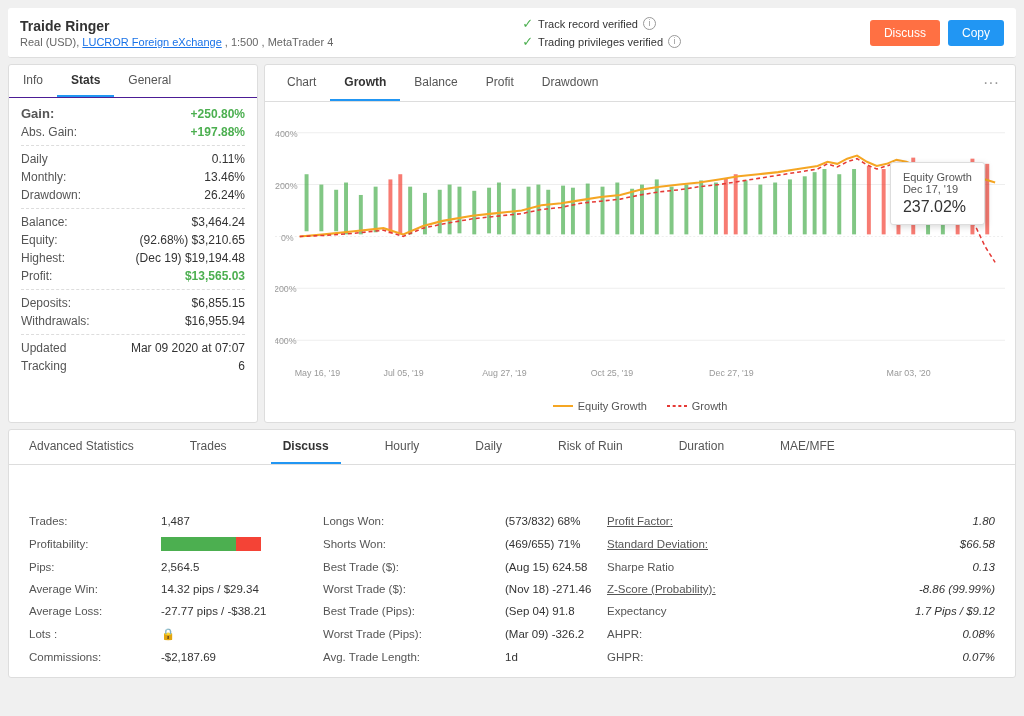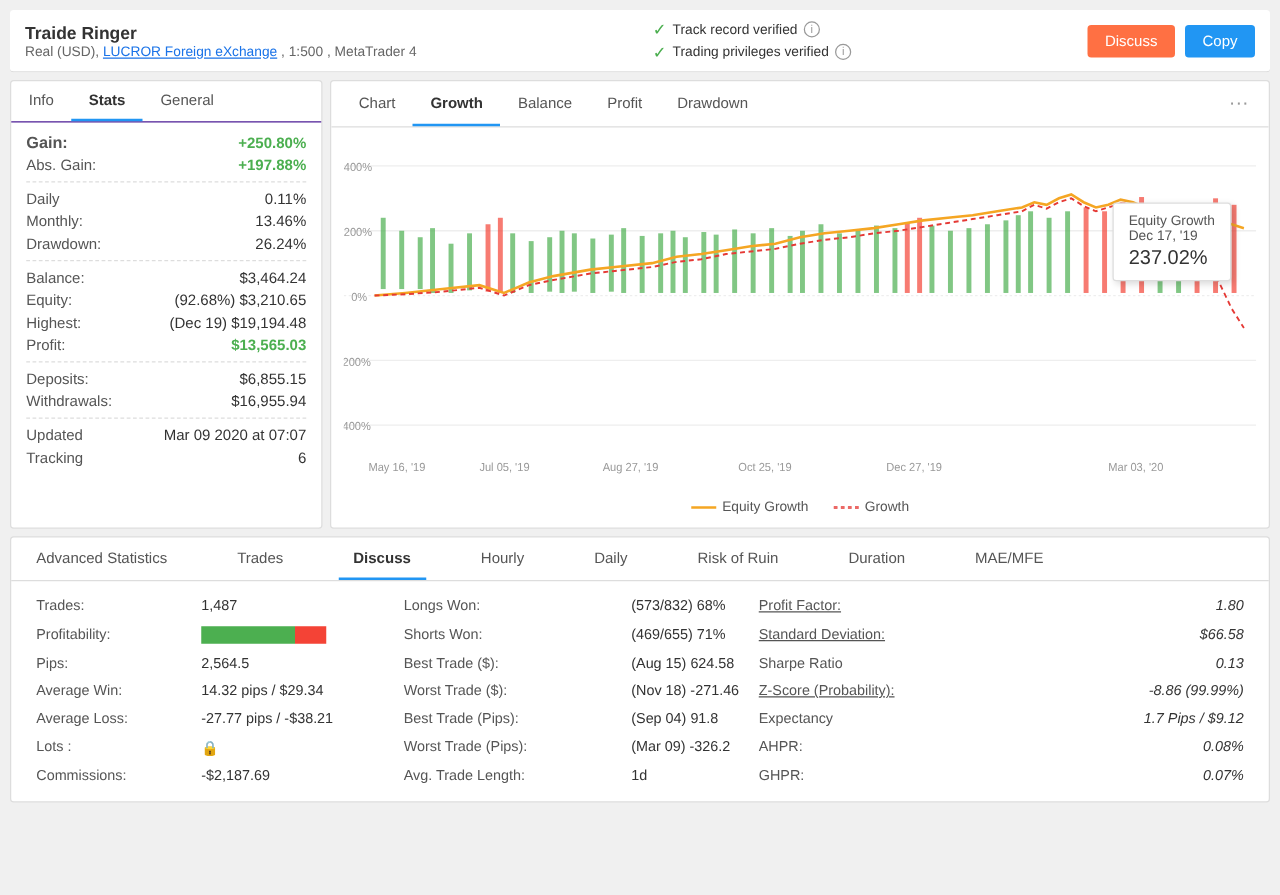--- a/index.html
+++ b/index.html
@@ -63,21 +63,21 @@
     .legend-line-eq { display: inline-block; width: 20px; height: 2px; background: #f5a623; }
     .legend-line-gr { display: inline-block; width: 20px; height: 2px; background: #e53935; border-top: 1px dashed #e53935; background: none; border-bottom: 1px dashed #e53935; }
     
     
     .bottom-panel { background: #fff; border-radius: 3px; border: 1px solid #ddd; }
     .bottom-tabs-row { display: flex; border-bottom: 1px solid #ddd; padding: 0 8px; gap: 32px; }
     .bottom-tab { padding: 9px 12px; cursor: pointer; font-size: 12px; color: #555; border-bottom: 2px solid transparent; }
     .bottom-tab.active { color: #333; border-bottom: 2px solid #2196f3; font-weight: bold; }
     
     .stats-grid { padding: 8px 12px; }
-    .stats-table { width: 100%; }
+    .stats-table { width: 100%; margin-top: 36px; }
     .stats-table td { padding: 4px 6px; font-size: 11.5px; vertical-align: middle; }
     .col-label { color: #555; width: 130px; }
     .col-value { color: #333; width: 160px; }
     .col-label2 { color: #555; width: 180px; }
     .col-value2 { color: #333; width: 100px; }
     .col-label3 { color: #555; width: 170px; }
     .col-value3 { color: #333; text-align: right; font-style: italic; }
     
     .underlined { text-decoration: underline; }
     .profit-bar { display: flex; height: 14px; width: 100px; }

